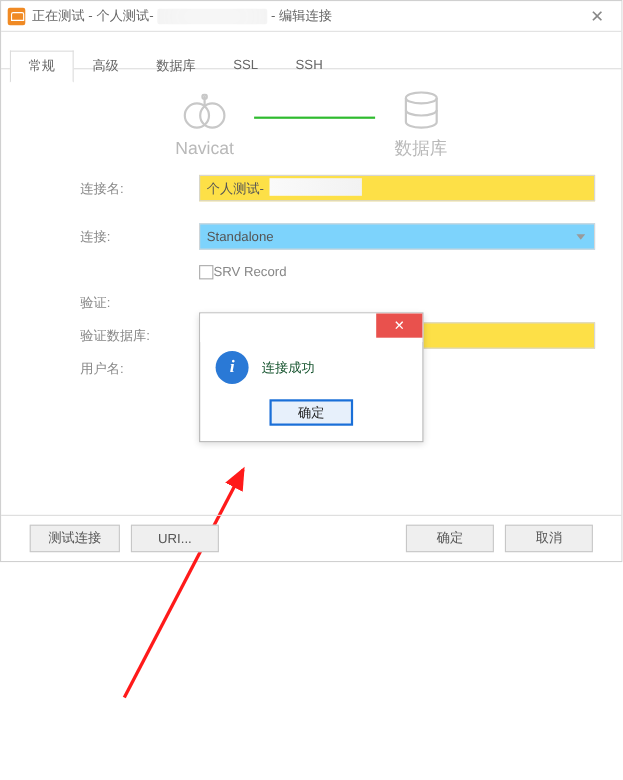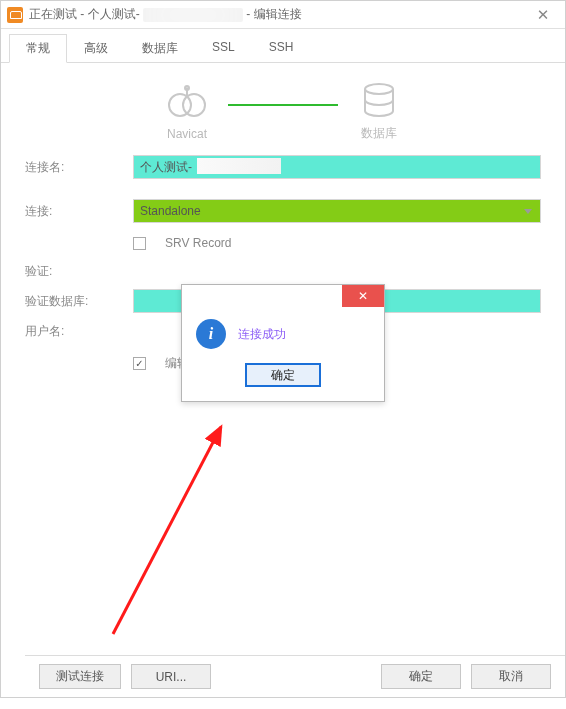--- a/index.html
+++ b/index.html
@@ -1,51 +1,51 @@
 <!DOCTYPE html>
 <html><head>
 <meta charset="utf-8">
 <style>
   * { box-sizing: border-box; margin: 0; padding: 0; }
   html, body { width: 566px; height: 709px; font-family: "Microsoft YaHei", sans-serif; font-size: 12px; color: #555; background: #fff; }
-  .window { width: 566px; height: 698px; border: 1px solid #d0d0d0; position: relative; background: #fff; }
+  .window { width: 566px; height: 511px; border: 1px solid #d0d0d0; position: relative; background: #fff; }
   .titlebar { height: 28px; display: flex; align-items: center; padding: 0 6px; border-bottom: 1px solid #e0e0e0; }
   .app-icon { width: 16px; height: 16px; background: #f08a24; border-radius: 2px; margin-right: 6px; position: relative; }
   .app-icon::after { content:""; position:absolute; left:3px; top:4px; width:10px; height:6px; border:1px solid #fff; border-radius:2px 2px 0 0; }
   .title-text { flex: 1; color: #666; font-size: 12px; }
   .title-redact { display:inline-block; width:100px; height:14px; background:#fff; vertical-align:middle; box-shadow: inset 0 0 32px rgba(240,240,240,0.9); border-radius:2px; }
   .close-x { width: 32px; text-align: center; color: #888; font-size: 15px; cursor: pointer; }
   .tabs { display: flex; border-bottom: 1px solid #dcdcdc; padding-left: 8px; padding-top: 4px; gap: 0; }
-  .tab { padding: 5px 16px; color: #666; border: 1px solid transparent; cursor: pointer; position: relative; top: 1px; }
+  .tab { padding: 5px 16px; color: #666; border: 1px solid transparent; cursor: pointer; position: relative; top: 13px; }
   .tab.active { border: 1px solid #dcdcdc; border-bottom: 1px solid #fff; background: #fff; }
   .header-icons { display: flex; align-items: center; justify-content: center; gap: 18px; margin: 18px 0 4px; }
-  .ic-wrap { display: flex; flex-direction: column; align-items: center; gap: 4px; color: #b9b9b9; font-size: 12px; }
+  .ic-wrap { display: flex; flex-direction: column; align-items: center; gap: 4px; color: #b9b9b9; font-size: 16px; }
   .ic-box { width: 46px; height: 40px; display:flex; align-items:center; justify-content:center; }
   .conn-line { width: 110px; height: 2px; background: #2fbb2f; margin-top: -14px; }
   .form { padding: 6px 24px 0 24px; }
   .row { display: flex; align-items: center; min-height: 30px; }
-  .lbl { width: 108px; color: #888; }
+  .lbl { width: 108px; color: #888; margin-left: 48px; }
   .ctrl { flex: 1; }
-  input[type=text], .sel { width: 100%; height: 24px; border: 1px solid #d6d6d6; padding: 0 6px; font-size: 12px; color: #555; background: #5eead4; }
-  .sel { background: #84cc16; position: relative; color: #555; }
+  input[type=text], .sel { width: 100%; height: 24px; border: 1px solid #d6d6d6; padding: 0 6px; font-size: 12px; color: #555; background: #fde047; }
+  .sel { background: #7dd3fc; position: relative; color: #555; }
   .sel::after { content:""; position:absolute; right:8px; top:9px; border-left:4px solid transparent; border-right:4px solid transparent; border-top:5px solid #9a9a9a; }
   .short { width: 80px !important; }
   .redact-in { position:absolute; top:1px; right:2px; height:20px; background:#fff; }
-  .chk { display:flex; align-items:center; gap:19px; color:#888; margin-top:4px; }
+  .chk { display:flex; align-items:center; gap:0; color:#888; margin-top:4px; }
   .chkbox { width:13px; height:13px; border:1px solid #aaa; display:inline-flex; align-items:center; justify-content:center; font-size:10px; color:#555; background:#fff; }
   .gap { height: 14px; }
-  .footer { position:absolute; bottom:0; left:0; right:0; height:42px; border-top:1px solid #dcdcdc; display:flex; align-items:center; padding:0 14px; gap:10px;margin-left:24px; }
+  .footer { position:absolute; bottom:0; left:0; right:0; height:42px; border-top:1px solid #dcdcdc; display:flex; align-items:center; padding:0 26px; gap:10px; }
   .btn { height:25px; min-width:80px; padding:0 16px; border:1px solid #c7c7c7; background:#efefef; color:#555; font-size:12px; cursor:pointer; }
   .footer .spacer { flex:1; }
   .dialog { position:absolute; left:180px; top:283px; width:204px; border:1px solid #b5b5b5; background:#fff; box-shadow:0 2px 6px rgba(0,0,0,0.15); }
   .dlg-bar { height:26px; display:flex; justify-content:flex-end; background:#fff; }
   .dlg-close { width:42px; height:22px; background:#e9514d; color:#fff; display:flex; align-items:center; justify-content:center; font-size:12px; cursor:pointer; }
   .dlg-body { display:flex; align-items:center; gap:12px; padding:8px 14px 4px; }
   .info-ic { width:30px; height:30px; border-radius:50%; background:#2a79d6; display:flex; align-items:center; justify-content:center; color:#fff; font-weight:bold; font-family:Georgia,serif; font-style:italic; font-size:16px; }
-  .dlg-msg { color:#8b5cf6; font-size:12px; }
+  .dlg-msg { color:#14532d; font-size:12px; }
   .dlg-btns { display:flex; justify-content:center; padding:10px 0 14px; }
   .dlg-ok { width:76px; height:24px; border:2px solid #1a6fd8; background:#e7f0fb; color:#222; cursor:pointer; font-size:12px; }
   .arrow-svg { position:absolute; left:92px; top:418px; pointer-events:none; }
   .redact-blur { display:inline-block; width:84px; height:16px; background:linear-gradient(90deg,#fafafa,#f2f2f2); filter:blur(0.5px); vertical-align:middle; }
 </style>
 </head>
 <body>
 
 <div class="window">
 

